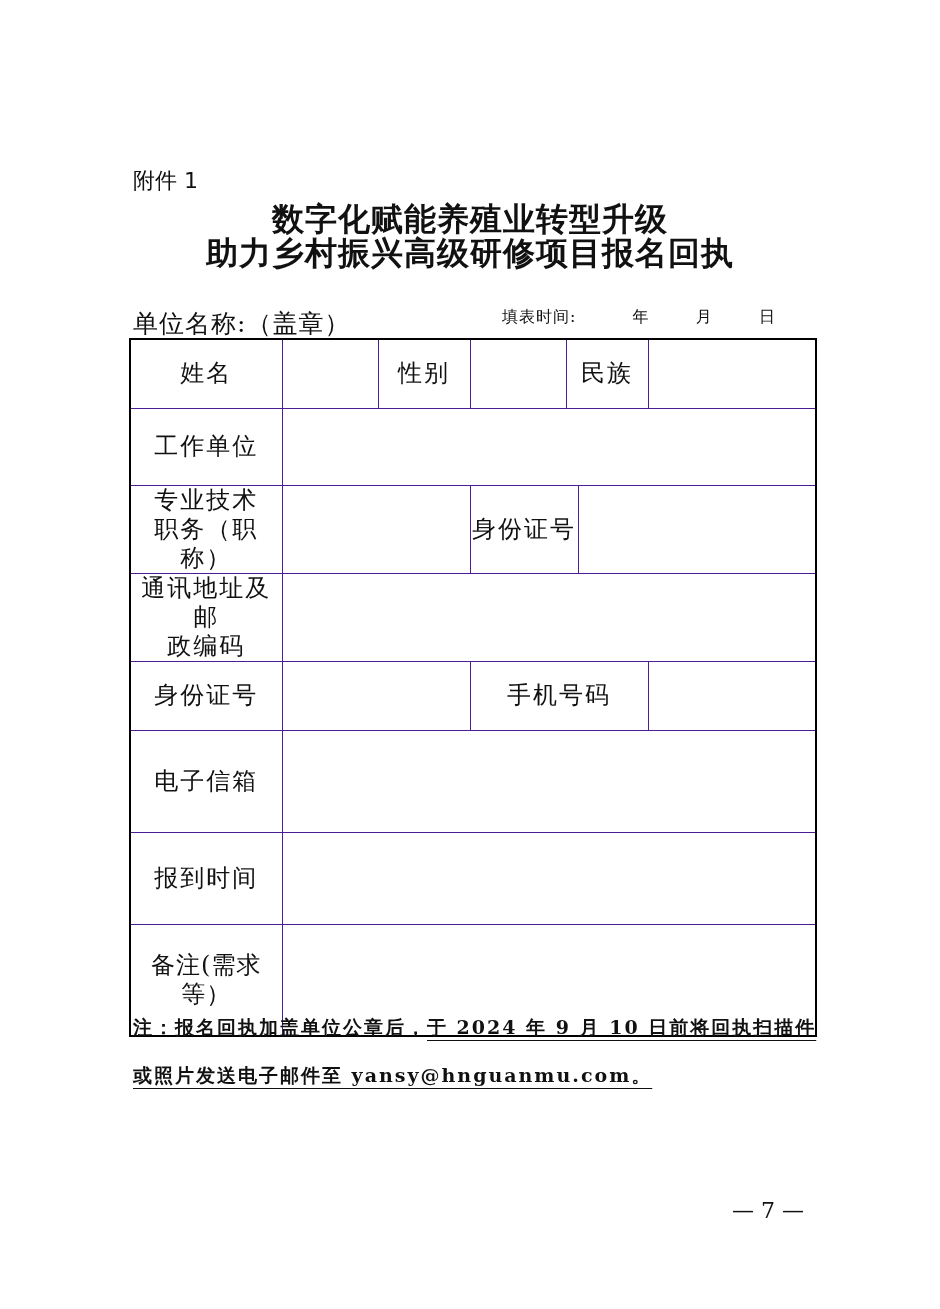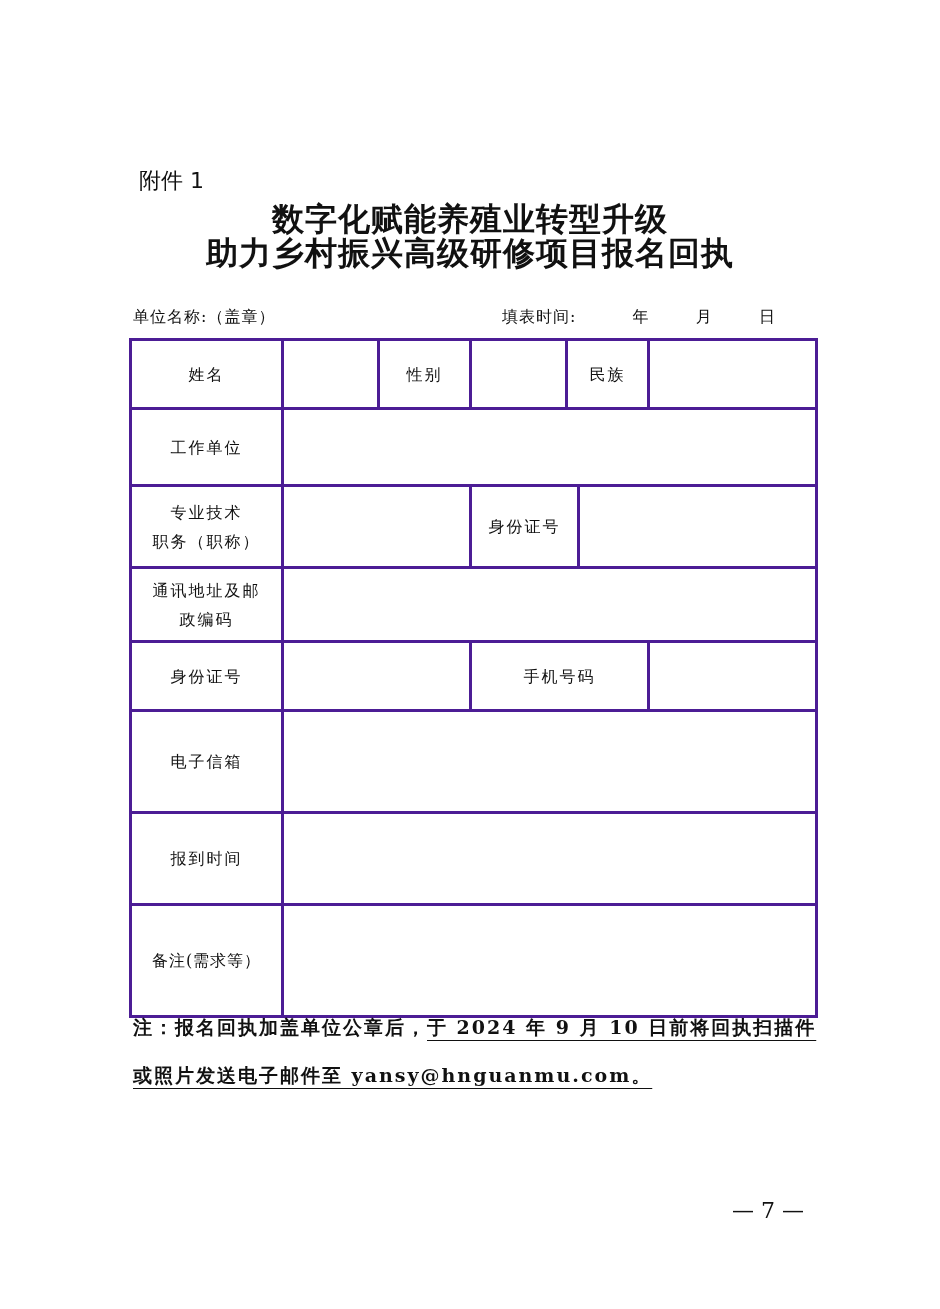--- a/index.html
+++ b/index.html
@@ -1,26 +1,26 @@
 <!DOCTYPE html>
 <html><head>
 <meta charset="utf-8">
 <style>
   html, body { margin:0; padding:0; background:#fff; }
   body { width:940px; height:1309px; position:relative; font-family:"DejaVu Serif", serif; color:#111; overflow:hidden; }
   .abs { position:absolute; }
-  .attach { left:133px; top:166px; font-size:22px; font-family:"DejaVu Sans", sans-serif;margin-left:6px; }
+  .attach { left:133px; top:166px; font-size:22px; font-family:"DejaVu Sans", sans-serif; }
   .title { left:0; width:940px; text-align:center; font-size:32px; font-weight:bold; font-family:"DejaVu Sans", sans-serif; letter-spacing:1px; }
   .t1 { top:198px; }
   .t2 { top:232px; }
-  .unit { left:133px; top:307px; font-size:16px; letter-spacing:1px; }
+  .unit { left:133px; top:307px; font-size:25px; letter-spacing:1px; }
   .date { left:502px; top:307px; font-size:16px; letter-spacing:1px; }
   .date span { display:inline-block; }
   table.form { position:absolute; left:129px; top:338px; width:686px; border-collapse:collapse; border:2px solid #000; table-layout:fixed; }
-  table.form td { border:3px solid #4c1d95; font-size:16px; text-align:center; vertical-align:middle; padding:0; line-height:29px; letter-spacing:2px; }
+  table.form td { border:1px solid #4c1d95; font-size:24px; text-align:center; vertical-align:middle; padding:0; line-height:29px; letter-spacing:2px; }
   .note { left:133px; font-size:19px; letter-spacing:2px;font-weight:bold; }
   .n1 { top:1015px; }
   .n2 { top:1063px; }
   .u { text-decoration:underline; text-underline-offset:6px; }
   .page { left:732px; top:1198px; font-size:22px; }
 </style>
 </head>
 <body>
 
 <div class="abs attach">附件 1</div>

